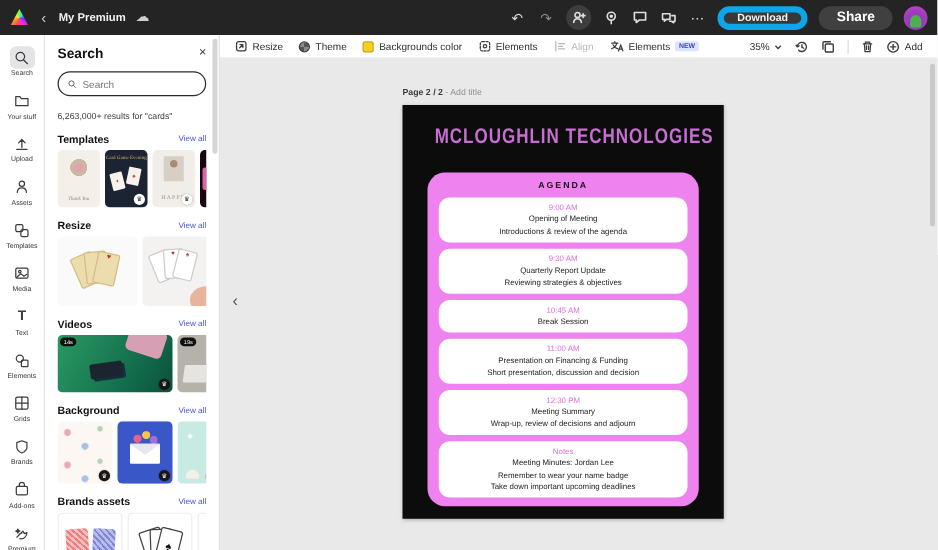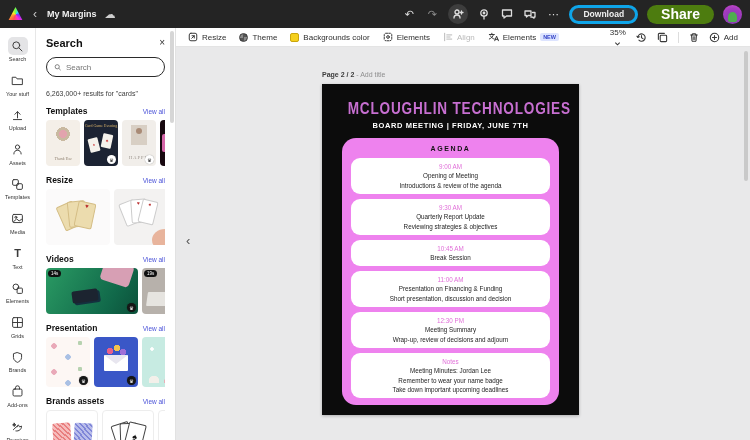--- a/index.html
+++ b/index.html
@@ -12,24 +12,24 @@
     display:flex; align-items:center; padding:0 8px; gap:8px; z-index:30; }
   .logo { width:15px; height:15px; clip-path:polygon(50% 4%, 96% 90%, 4% 90%);
     background:conic-gradient(from 200deg,#ff4e50,#ff9a2e,#ffe92b,#7bff3a,#2bd9ff,#7b2bff,#ff2bd6,#ff4e50); }
   .back { color:#c9c9c9; font-size:12px; line-height:1; padding:0 2px; }
   .doc-title { color:#f0f0f0; font-size:9px; font-weight:bold; }
   .cloud { color:#cfcfcf; font-size:11px; line-height:1; }
   .tb-right { margin-left:auto; display:flex; align-items:center; gap:9px; }
   .tb-ic { width:14px; height:14px; display:flex; align-items:center; justify-content:center; color:#dedede; font-size:11px; }
   .tb-ic svg { stroke:#dedede; fill:none; stroke-width:1.3; stroke-linecap:round; stroke-linejoin:round; }
   .tb-ic.circled { width:20px; height:20px; background:#3d3d3d; border-radius:50%; }
-  .btn-dl { height:19px; padding:0 11px; border-radius:11px; background:#383838; border:3px solid #0ea5e9;
+  .btn-dl { height:19px; padding:0 11px; border-radius:11px; background:#383838; border:5px solid #0ea5e9;
     color:#f0f0f0; font-size:8.5px; font-weight:bold; display:flex; align-items:center; }
-  .btn-share { height:19px; padding:0 14px; border-radius:11px; background:#4d7c0f; border:none;
-    color:#fff; font-size:14px; font-weight:bold; display:flex; align-items:center; }
+  .btn-share { height:19px; padding:0 14px; border-radius:11px; background:#404040; border:none;
+    color:#fff; font-size:11px; font-weight:bold; display:flex; align-items:center; }
   .avatar { width:19px; height:19px; border-radius:50%; background:radial-gradient(circle at 50% 70%,#7c3fae 0%,#a43bbf 60%,#d04fd0 100%); position:relative; overflow:hidden; }
   .avatar::after { content:""; position:absolute; left:5px; top:7px; width:9px; height:10px;
     background:#4fae4f; border-radius:50% 50% 20% 20%; }
 
   
   .rail { position:absolute; left:0; top:28px; width:36px; height:412px; background:#fff;
     border-right:1px solid #e7e7e7; display:flex; flex-direction:column; align-items:center; padding-top:5px; z-index:20; }
   .rail-item { width:36px; display:flex; flex-direction:column; align-items:center; gap:1px; padding:4px 0 5px; }
   .rail-item .ibox { width:20px; height:18px; display:flex; align-items:center; justify-content:center; border-radius:5px; }
   .rail-item.active .ibox { background:#e4e4e6; }
@@ -131,21 +131,21 @@
   .tool { display:flex; align-items:center; gap:4px; }
   .tool svg { stroke:#3a3a3a; fill:none; stroke-width:1.2; stroke-linecap:round; }
   .tool.disabled { color:#b9b9b9; }
   .tool.disabled svg { stroke:#b9b9b9; }
   .swatch { width:9px; height:9px; border-radius:2px; background:#f5d01e; border:1px solid #caa60e; }
   .wheel { width:9px; height:9px; border-radius:50%;
     background:conic-gradient(#555 0 25%,#8a8a8a 25% 50%,#555 50% 75%,#8a8a8a 75% 100%); border:1px solid #3a3a3a; }
   .badge-new { background:#dde4ff; color:#3646c8; font-size:5.5px; font-weight:bold; padding:1px 3px; border-radius:2px; }
   .tb2-right { margin-left:auto; display:flex; align-items:center; gap:10px; }
   .vdiv { width:1px; height:11px; background:#ddd; }
-  .zoom { display:flex; align-items:center; gap:3px; font-size:8px; color:#2e2e2e;flex-direction:column; }
+  .zoom { display:flex; align-items:center; gap:3px; font-size:8px; color:#2e2e2e; }
 
   
   .canvas { position:absolute; left:176px; top:47px; width:574px; height:393px; background:#e9e9ea; }
   .collapse { position:absolute; left:10px; top:186px; font-size:13px; color:#555; }
   .page-label { position:absolute; left:146px; top:24px; font-size:7px; color:#3c3c3c; font-weight:bold; }
   .page-label .muted { color:#8f8f8f; font-weight:normal; }
   .canvas-scroll { position:absolute; right:2px; top:4px; width:4px; height:130px; background:#c9c9c9; border-radius:2px; }
 
   .poster { position:absolute; left:146px; top:37px; width:257px; height:331px; background:#0c0c0c;
     box-shadow:0 1px 3px rgba(0,0,0,.25); }
@@ -163,21 +163,21 @@
   .h2l { height:36px; } .h1l { height:26px; } .h3l { height:45px; }
 </style>
 </head>
 <body>
 
 <div class="app">
 
   <header class="topbar">
     <div class="logo"></div>
     <span class="back">‹</span>
-    <span class="doc-title">My Margins</span>
+    <span class="doc-title">My Premium</span>
     <span class="cloud">☁</span>
     <div class="tb-right">
       <span class="tb-ic">↶</span>
       <span class="tb-ic" style="color:#8d8d8d">↷</span>
       <span class="tb-ic circled">
         <svg width="12" height="12" viewBox="0 0 12 12">
             <circle cx="5" cy="4" r="2"></circle>
             <path d="M2 10c0-2 1.4-3 3-3s3 1 3 3"></path>
             <path d="M9.5 3v3M8 4.5h3"></path>
           </svg>
@@ -380,21 +380,21 @@
         <div class="deck"></div>
         <span class="crown dark">♛</span>
       </div>
       <div class="thumb th-v2">
         <span class="dur">19s</span>
         <div class="laptop"></div>
       </div>
     </div>
 
     <div class="sec-head">
-      <span class="sec-title">Presentation</span>
+      <span class="sec-title">Background</span>
       <a class="view-all">View all</a>
     </div>
     <div class="thumb-row">
       <div class="thumb th-b1">
         <span class="crown dark">♛</span>
       </div>
       <div class="thumb th-b2">
         <div class="bloom"></div>
         <div class="env"></div>
         <span class="crown dark">♛</span>
@@ -497,21 +497,20 @@
 
   <main class="canvas">
     <span class="collapse">‹</span>
     <div class="page-label">
       <span>Page 2 / 2</span>
       <span class="muted">- Add title</span>
     </div>
 
     <div class="poster">
       <div class="poster-title">MCLOUGHLIN TECHNOLOGIES</div>
-      <div class="poster-sub">BOARD MEETING | FRIDAY, JUNE 7TH</div>
       <div class="agenda">
         <div class="agenda-title">AGENDA</div>
         <div class="acards">
           <div class="acard h2l">
             <span class="time">9:00 AM</span>
             <span>Opening of Meeting</span>
             <span>Introductions &amp; review of the agenda</span>
           </div>
           <div class="acard h2l">
             <span class="time">9:30 AM</span>

